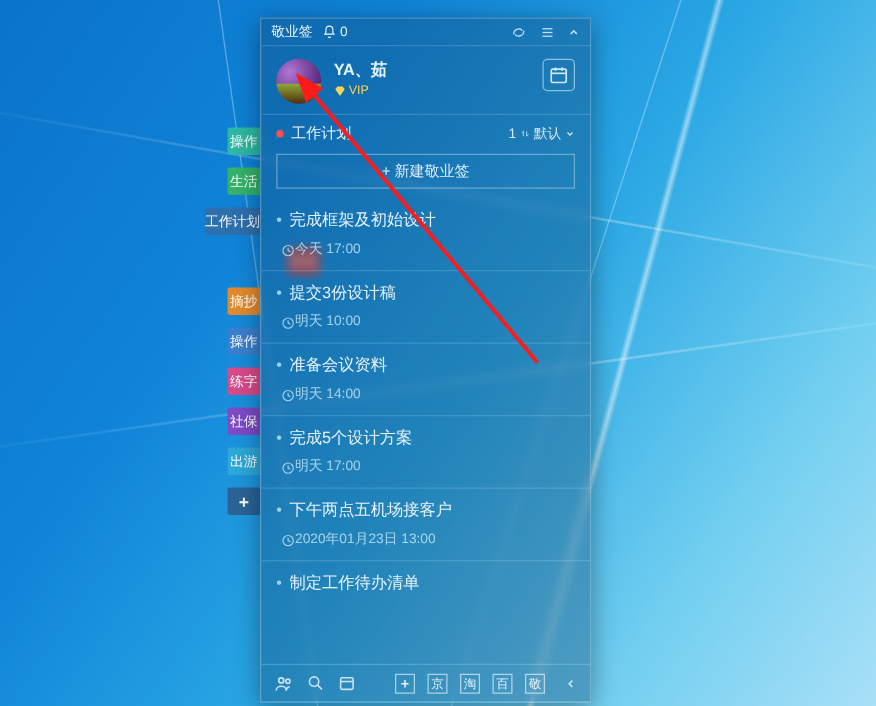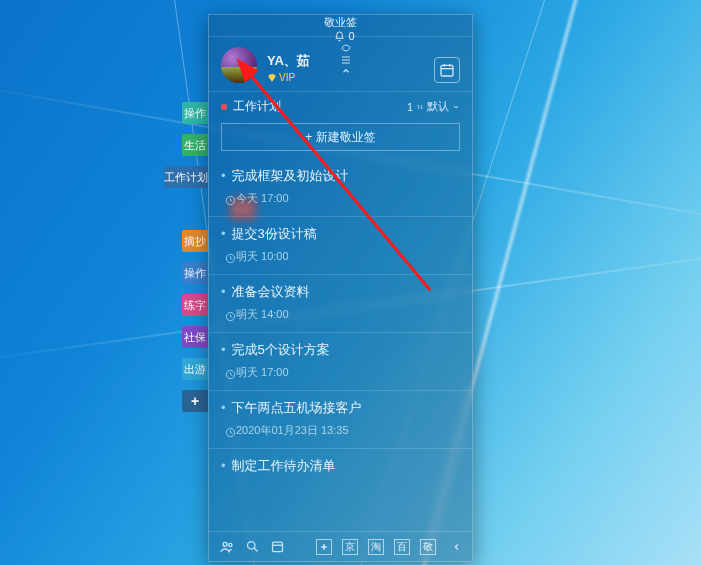--- a/index.html
+++ b/index.html
@@ -31,28 +31,27 @@
     backdrop-filter: blur(4px);
     border: 1px solid rgba(255,255,255,0.25);
     box-shadow: 0 4px 20px rgba(0,0,0,0.4);
     color: #e7f3fb;
     display: flex; flex-direction: column;
   }
   .titlebar {
     height: 22px; display:flex; align-items:center;
     padding: 0 8px; font-size: 11px;
     border-bottom: 1px solid rgba(255,255,255,0.15);
-    flex-direction: column;
   }
   .titlebar .spacer { flex:1; }
   .titlebar .tb-icon { margin-left: 10px; opacity:.85; display:flex; align-items:center; }
   .bell-group { display:flex; align-items:center; gap:3px; margin-left:8px; }
   .header {
     padding: 10px 12px 8px 12px;
-    display:flex; align-items:flex-end;
+    display:flex; align-items:flex-start;
     border-bottom: 1px solid rgba(255,255,255,0.15);
   }
   .avatar {
     width: 36px; height: 36px; border-radius: 50%;
     background: radial-gradient(circle at 30% 30%, #b077d6, #5a2a7a 70%);
     overflow:hidden; position:relative; flex:none;
   }
   .avatar::after{ content:""; position:absolute; left:0; right:0; bottom:0; height:45%; background:linear-gradient(to top,#4d2f0c,#8fa839);}
   .userblk { margin-left: 10px; flex:1; }
   .username { font-size: 13px; font-weight: 600; }
@@ -257,21 +256,21 @@
         <div class="item">
           <div class="line1">
             <span class="bullet">•</span>
             <span>下午两点五机场接客户</span>
           </div>
           <div class="meta">
             <svg width="11" height="11" viewBox="0 0 24 24" fill="none" stroke="#bde1f3" stroke-width="2">
               <circle cx="12" cy="12" r="9"></circle>
               <polyline points="12 7 12 12 16 14"></polyline>
             </svg>
-            <span>2020年01月23日 13:35</span>
+            <span>2020年01月23日 13:00</span>
           </div>
         </div>
         <div class="item">
           <div class="line1">
             <span class="bullet">•</span>
             <span>制定工作待办清单</span>
           </div>
         </div>
       </div>
 

